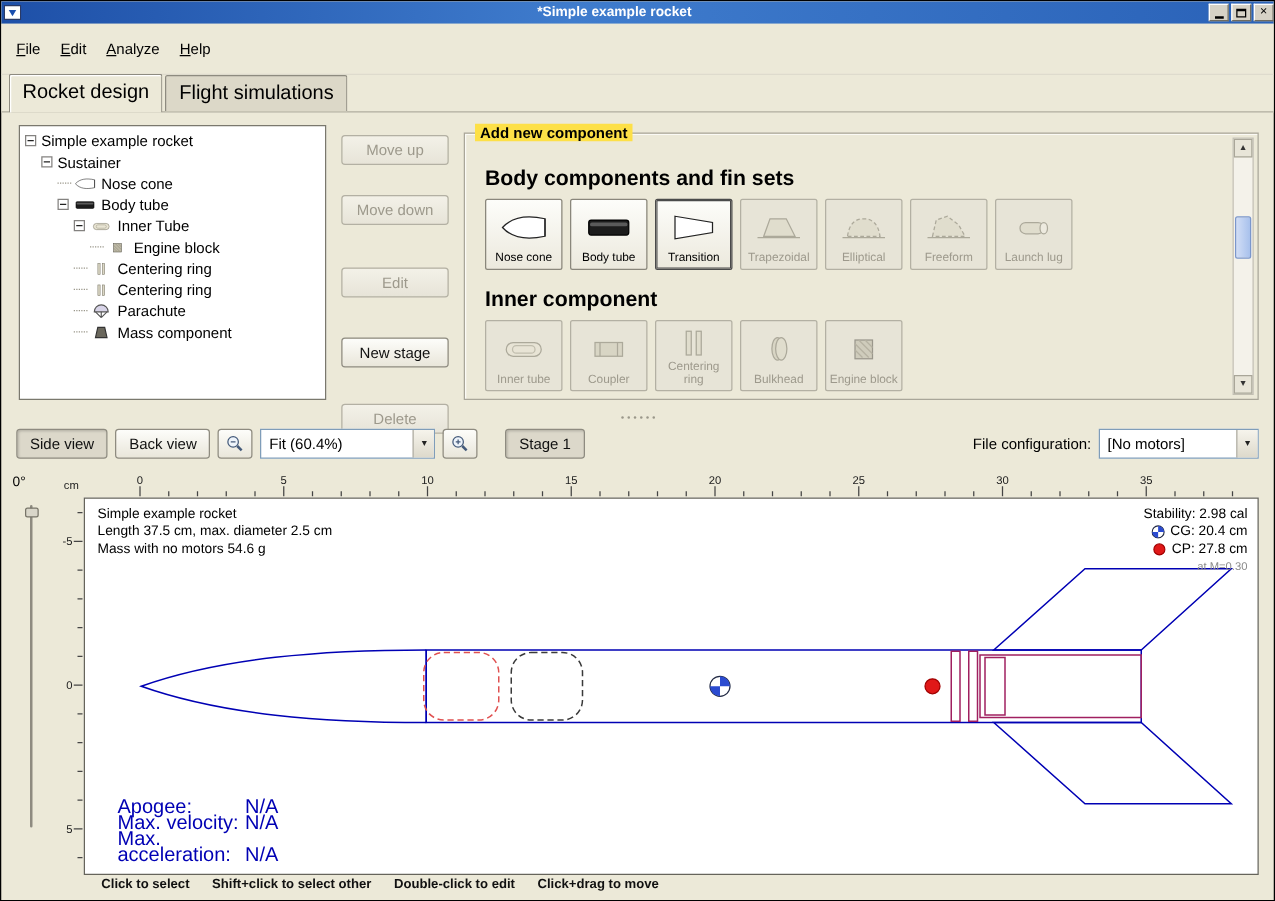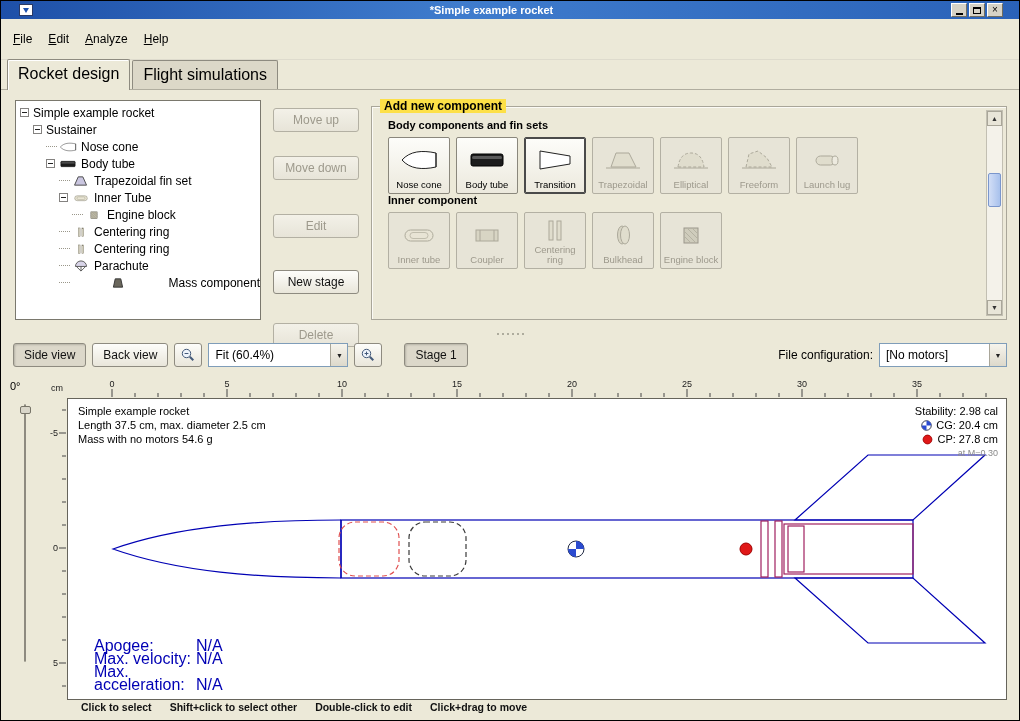--- a/index.html
+++ b/index.html
@@ -1,20 +1,20 @@
 <!DOCTYPE html>
 <html style="--rocket: #0000b4; --inner: #a02060; --chute: #e05050; --mass: #3a3a3a; --stats: #0000b4; --cg: #2b4bd0; --cp: #e01818;"><head>
 <meta charset="utf-8">
 <style>
   html,body{margin:0;padding:0;background:#777;font-family:"Liberation Sans",sans-serif;}
   *{box-sizing:border-box;}
   .window{width:1020px;height:721px;border:1px solid #000;background:#ece9d8;display:flex;flex-direction:column;overflow:hidden;}
 
   
-  .titlebar{height:18px;flex:none;background:linear-gradient(90deg,#1e50a8 0%,#3f7ccd 45%,#2a62b8 100%);display:flex;align-items:center;color:#fff;padding:0 16px;}
+  .titlebar{height:18px;flex:none;background:linear-gradient(90deg,#1e50a8 0%,#3f7ccd 45%,#2a62b8 100%);display:flex;align-items:center;color:#fff;padding:0 0;}
   .title-icon{width:15px;height:13px;margin-left:2px;flex:none;display:flex;align-items:center;}
   .title-text{flex:1;text-align:center;font-size:11px;font-weight:bold;white-space:nowrap;overflow:hidden;}
   .win-controls{display:flex;flex:none;}
   .win-btn{width:16px;height:14px;background:#d6d2c6;border:1px solid;border-color:#fff #6f6c60 #6f6c60 #fff;margin-left:2px;display:flex;align-items:center;justify-content:center;color:#000;font-size:10px;line-height:1;cursor:default;}
   .glyph-min{width:7px;height:2px;background:#000;margin-top:7px;}
   .glyph-max{width:8px;height:7px;border:1px solid #000;border-top-width:2px;}
 
   
   .menubar{height:41px;flex:none;display:flex;align-items:center;padding-left:4px;background:#ece9d8;border-bottom:1px solid #dedbcd;}
   .menu-item{padding:3px 8px;font-size:12px;color:#000;}
@@ -40,21 +40,21 @@
   button{font-family:"Liberation Sans",sans-serif;}
   .act-btn{height:24px;flex:none;border:1px solid #8e8b80;border-radius:3px;background:linear-gradient(#fdfdfa,#e9e6da);font-size:12px;color:#111;cursor:default;}
   .act-btn.disabled{color:#9d998c;border-color:#b3b0a3;background:linear-gradient(#f3f1e8,#e7e4d8);}
   .act-btn:nth-of-type(3){margin-top:10px;}
   .act-btn:nth-of-type(4){margin-top:8px;}
   .act-btn:nth-of-type(5){margin-top:5px;}
 
   .add-panel{flex:1;border:1px solid #a9a699;box-shadow:inset 1px 1px 0 #fbfaf5;position:relative;margin-top:6px;background:#ece9d8;}
   .add-title{position:absolute;top:-8px;left:8px;background:#fde047;padding:0 4px;font-size:12px;font-weight:bold;}
   .add-body{padding:12px 26px 6px 16px;}
-  .section-label{font-size:11px;font-weight:bold;margin:0 0 6px;}
+  .section-label{font-size:17px;font-weight:bold;margin:14px 0 6px;}
   .comp-row{display:flex;gap:6px;}
   .comp-btn{width:62px;height:57px;border:1px solid #8a877c;border-radius:2px;background:linear-gradient(#fdfdfa,#ece9dd);display:flex;flex-direction:column;align-items:center;justify-content:flex-end;padding:3px 1px;gap:1px;cursor:default;}
   .comp-btn.disabled{background:#e7e4d7;border-color:#b3b0a3;}
   .comp-btn.disabled .comp-ico{opacity:.55;}
   .comp-btn.focused{border-color:#4a4a4a;box-shadow:inset 0 0 0 1px #4a4a4a;}
   .comp-ico{flex:1;display:flex;align-items:center;justify-content:center;width:100%;}
   .comp-ico svg{width:44px;height:26px;}
   .comp-lab{font-size:9.5px;line-height:10px;text-align:center;color:#000;}
   .comp-btn.disabled .comp-lab{color:#9d998c;}
 
@@ -171,29 +171,20 @@
           <span class="expander"></span>
           <span class="tree-icon">
             <svg viewBox="0 0 40 26">
               <rect x="4" y="7" width="32" height="12" rx="2" fill="#1c1c1c" stroke="#000"></rect>
               <rect x="5" y="9" width="30" height="3" rx="1.5" fill="#5a5a5a"></rect>
             </svg>
           </span>
           <span class="tree-label">Body tube</span>
         </div>
         <div class="tree-row" style="padding-left: 43px;">
-          <span class="stub"></span>
-          <span class="tree-icon">
-            <svg viewBox="0 0 18 13">
-              <path d="M2 11L6 2L11 2L15 11Z" fill="#cac6e0" stroke="#444"></path>
-            </svg>
-          </span>
-          <span class="tree-label">Trapezoidal fin set</span>
-        </div>
-        <div class="tree-row" style="padding-left: 43px;">
           <span class="expander"></span>
           <span class="tree-icon">
             <svg viewBox="0 0 40 26">
               <rect x="6" y="8" width="28" height="11" rx="5.5" fill="#e9e5d4" stroke="#7c7969"></rect>
               <rect x="11" y="10.5" width="18" height="6" rx="3" fill="none" stroke="#a29e8c"></rect>
             </svg>
           </span>
           <span class="tree-label">Inner Tube</span>
         </div>
         <div class="tree-row" style="padding-left: 56px;">
@@ -229,21 +220,21 @@
         <div class="tree-row" style="padding-left: 43px;">
           <span class="stub"></span>
           <span class="tree-icon">
             <svg viewBox="0 0 18 13">
               <path d="M3 7A6 6 0 0 1 15 7Z" fill="#d8d4e8" stroke="#555"></path>
               <path d="M4 7L9 12M9 7L9 12M14 7L9 12" stroke="#555" fill="none"></path>
             </svg>
           </span>
           <span class="tree-label">Parachute</span>
         </div>
-        <div class="tree-row" style="padding-left: 43px; justify-content: space-between;">
+        <div class="tree-row" style="padding-left: 43px;">
           <span class="stub"></span>
           <span class="tree-icon">
             <svg viewBox="0 0 18 13">
               <path d="M6 2L12 2L14 11L4 11Z" fill="#6a675c" stroke="#333"></path>
             </svg>
           </span>
           <span class="tree-label">Mass component</span>
         </div>
       </div>
     <div class="actions-col">

